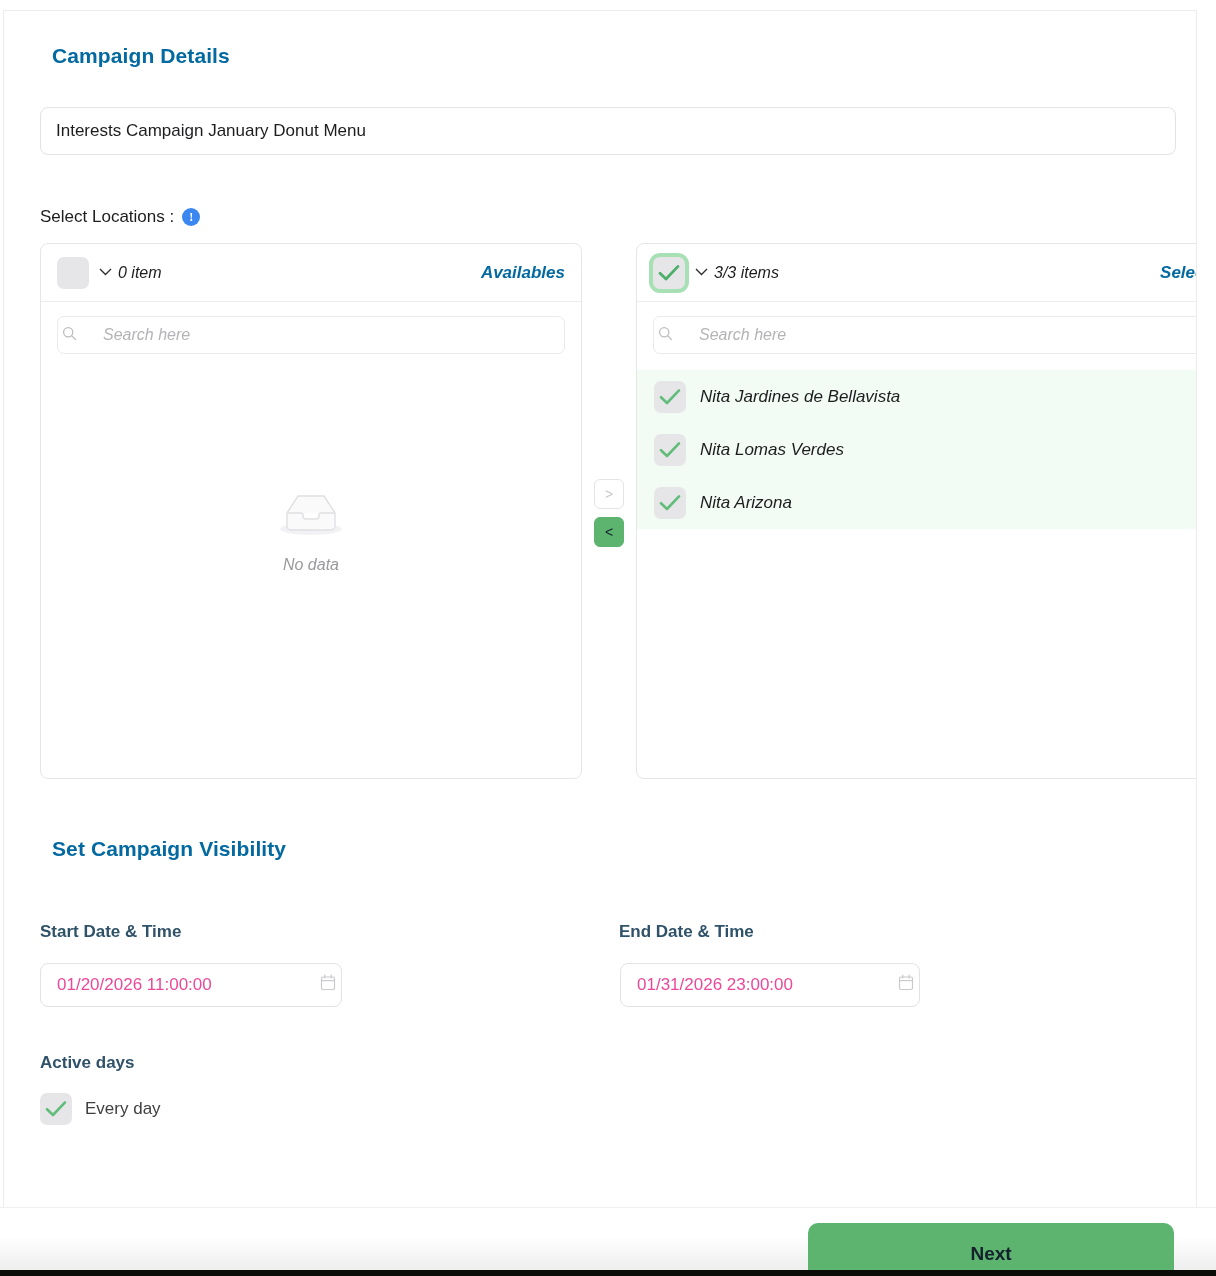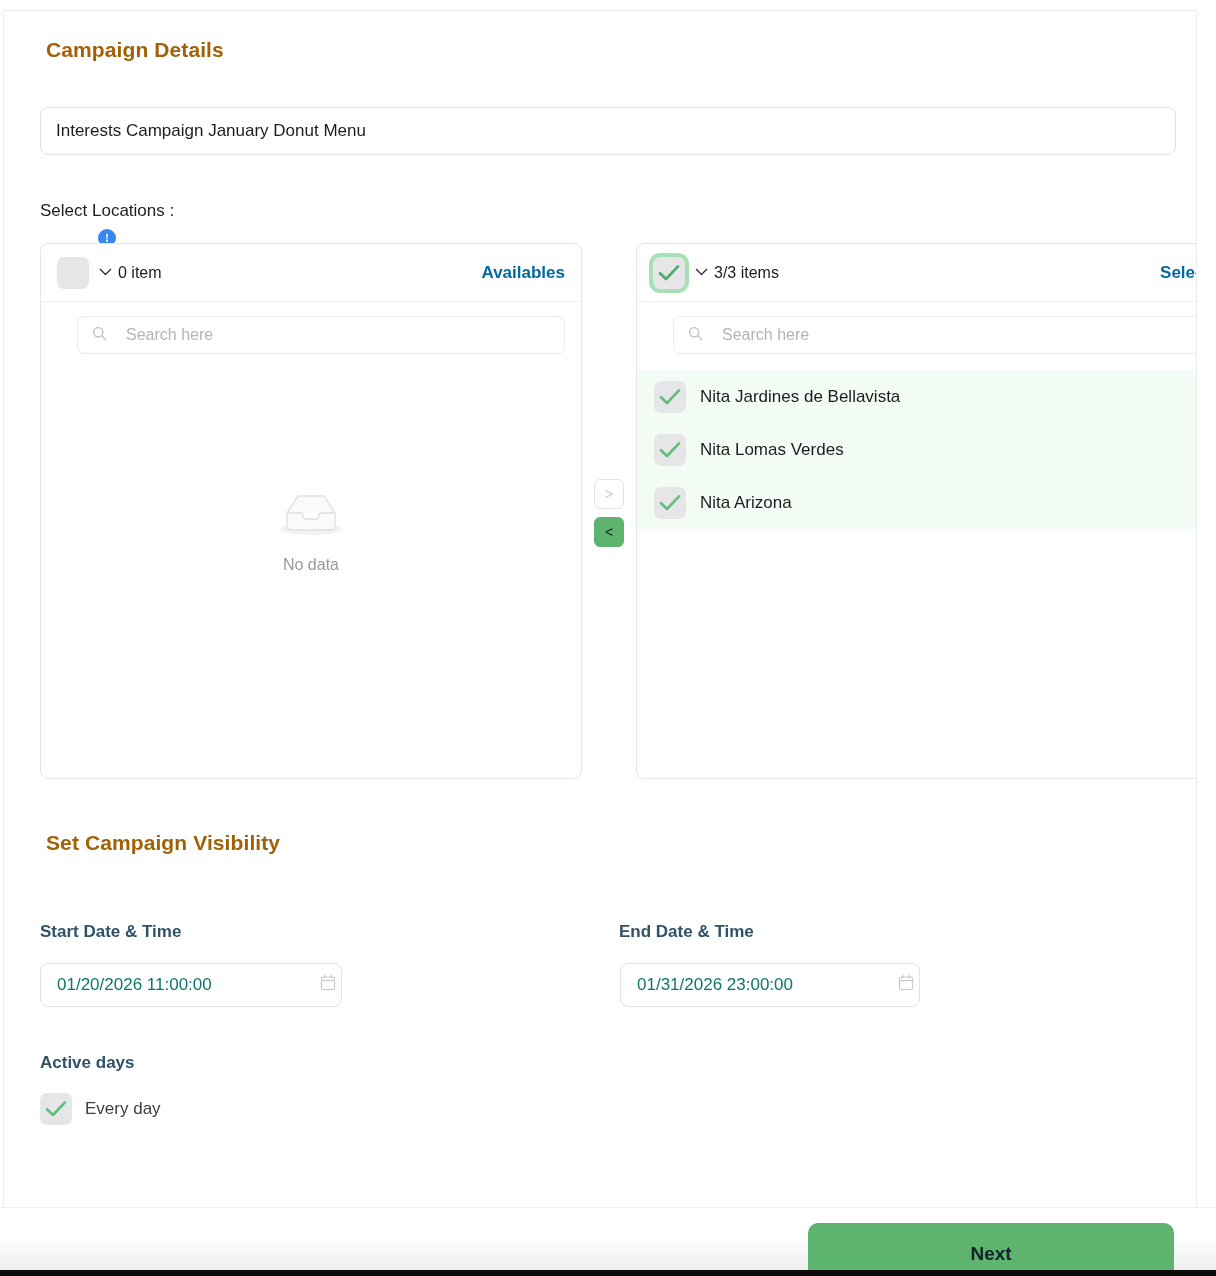--- a/index.html
+++ b/index.html
@@ -42,24 +42,24 @@
   .content {
     position: absolute;
     left: 4px; top: 11px;
     width: 1192px;
     height: 1259px;
     background: #ffffff;
     overflow: hidden;
   }
 
   h2.section-title {
-    margin: 6px;
+    margin: 12px;
     font-size: 21px;
     font-weight: bold;
-    color: #a16207;
+    color: #0369a1;
     letter-spacing: .1px;
   }
   #campaign-details-title { position: absolute; left: 36px; top: 21px; }
   #visibility-title { position: absolute; left: 36px; top: 814px; }
 
   
   .name-input {
     position: absolute;
     left: 36px; top: 96px;
     width: 1136px; height: 48px;
@@ -67,42 +67,43 @@
     border-radius: 8px;
     background: #fff;
     display: flex; align-items: center;
     padding: 0 15px;
     font-size: 17px;
     color: #1d1d1f;
   }
 
   
   .locations-label {
-    position: absolute; left: 36px; top: 190px;
+    position: absolute; left: 36px; top: 196px;
     display: flex; align-items: center; gap: 8px;
-    font-size: 17px; color: #1d1d1f; flex-direction: column;
+    font-size: 17px; color: #1d1d1f;
   }
   .info-icon {
     width: 18px; height: 18px; border-radius: 50%;
     background: #3b87f0;
     display: inline-flex; align-items: center; justify-content: center;
     color: #fff; font-size: 12px; font-weight: bold; line-height: 1;
     font-family: "Liberation Serif", serif;
   }
   .info-icon span { transform: translateY(-0.5px); }
 
   
   .panel {
     position: absolute;
     top: 232px;
     height: 536px;
     border: 1px solid #e5e6e8;
     border-radius: 8px;
     background: #fff;
     overflow: hidden;
+    font-style: italic;
   }
   .panel-left  { left: 36px;  width: 542px; }
   .panel-right { left: 632px; width: 611px; }
 
   .panel-head {
     height: 58px;
     border-bottom: 1px solid #eceded;
     display: flex; align-items: center;
     padding: 0 16px;
   }
@@ -129,24 +130,23 @@
   .cb-focus {
     box-shadow: 0 0 0 4px #a8e0b5;
     border-radius: 7px;
   }
 
   .search-wrap { padding: 14px 16px 0 16px; }
   .search {
     height: 38px;
     border: 1px solid #eaeaec;
     border-radius: 7px;
-    display: flex; align-items: center; gap: 19px;
-    padding: 0 14px;
+    display: flex; align-items: center; gap: 26px;
+    padding: 0 4px;
     background: #fff;
-    margin-left: 20px;
   }
   .search .ph { color: #b4b4b8; font-size: 16px; }
   .magnifier { flex: none; }
 
   .empty {
     position: absolute; left: 0; right: 0; top: 246px;
     text-align: center;
   }
   .empty .label { margin-top: 14px; color: #9a9a9e; font-size: 16px; }
 
@@ -190,21 +190,21 @@
   #end-label   { left: 615px; top: 911px; }
 
   .date-input {
     position: absolute;
     height: 44px;
     border: 1px solid #e3e3e6;
     border-radius: 8px;
     background: #fff;
     display: flex; align-items: center;
     padding: 0 5px 0 16px;
-    font-size: 17px; color: #0f766e;
+    font-size: 17px; color: #ec4899;
   }
   #start-date { left: 36px; top: 952px; width: 302px; }
   #end-date   { left: 616px; top: 952px; width: 300px; }
   .cal-icon { margin-left: auto; flex: none; }
 
   
   #active-days-label { position: absolute; left: 36px; top: 1042px; }
 
   .everyday {
     position: absolute; left: 36px; top: 1082px;

